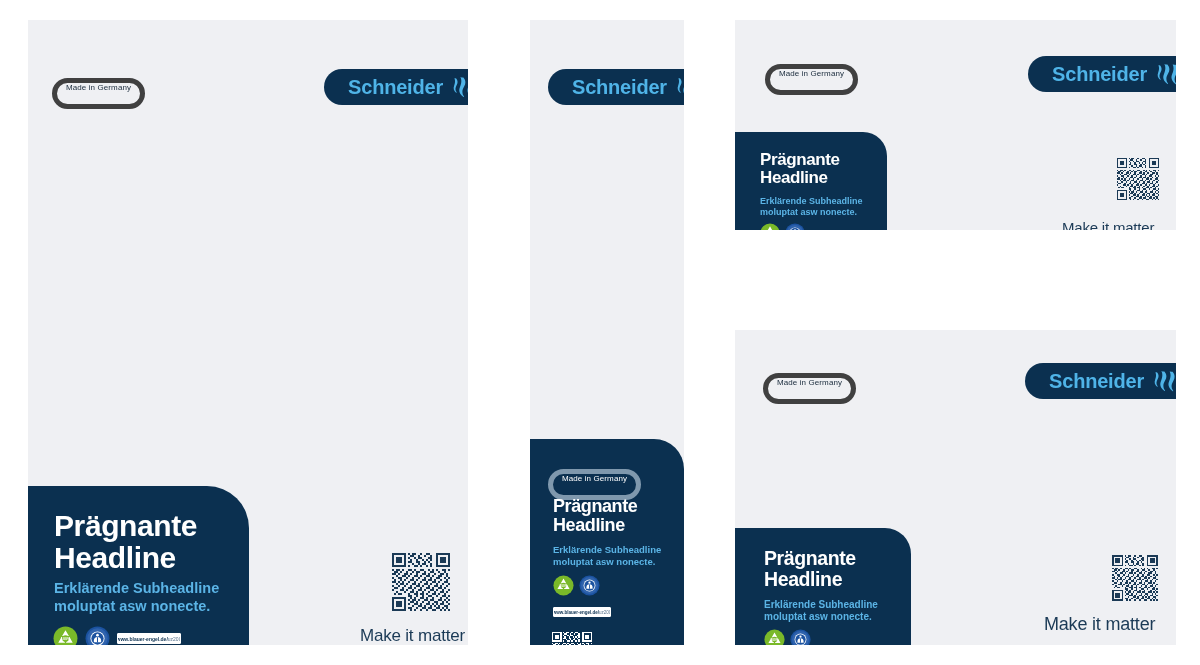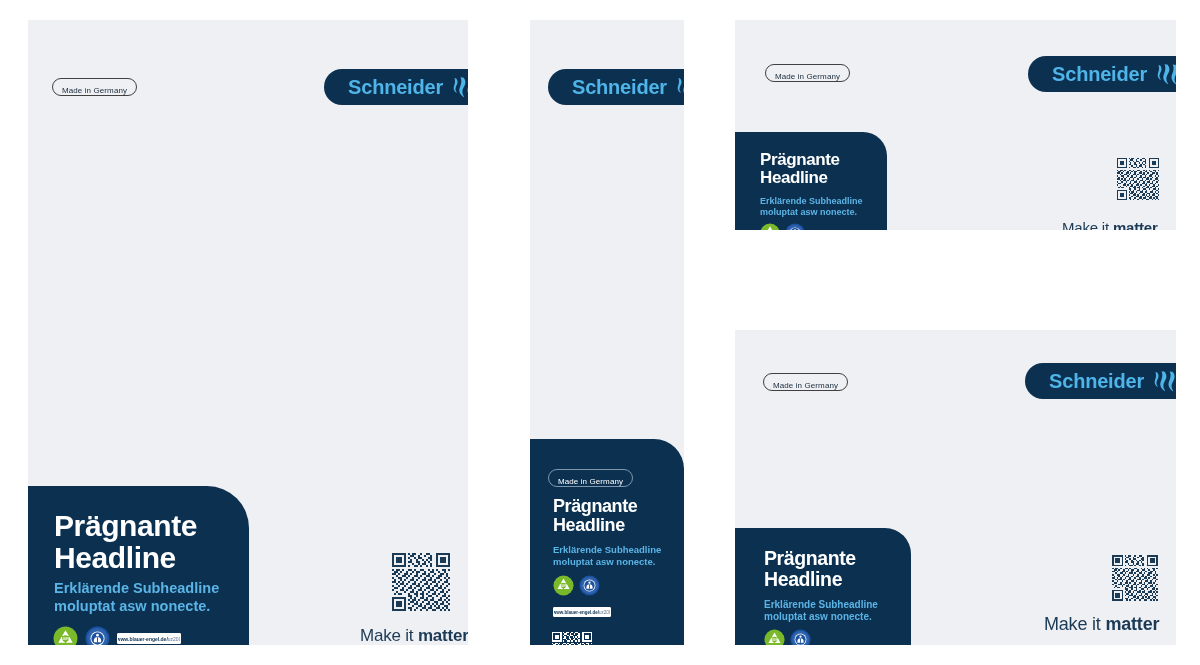--- a/index.html
+++ b/index.html
@@ -44,28 +44,28 @@
     font-size: 20px;
     letter-spacing: -0.2px;
     line-height: 1;
   }
   .logo-mark { display: block; }
 
   
   .pill {
     position: absolute;
     display: inline-flex;
-    align-items: flex-end;
+    align-items: flex-start;
     justify-content: center;
-    border: 1px solid #404040;
+    border: 5px solid #404040;
     border-radius: 40px;
     color: #1a2b3c;
     font-size: 8px;
     letter-spacing: 0.1px;
-    height: 18px;
+    height: 31px;
     padding: 0 9px;
     white-space: nowrap;
     background: transparent;
   }
   .pill.on-dark {
     border-color: #7f98ad;
     color: #ffffff;
   }
 
   
@@ -112,21 +112,21 @@
   .uz-label .uz-sub { color: #55708a; font-weight: normal; }
 
   
   .qr { display: block; }
   .tagline {
     white-space: nowrap;
     letter-spacing: -0.2px;
     line-height: 1;
   }
   .tagline .t-light { font-weight: normal; }
-  .tagline .t-bold  { font-weight: bold; }
+  .tagline .t-bold  { font-weight: normal; }
   .tagline.dark  { color: #1b3a56; }
   .tagline.light { color: #ffffff; }
 
   
   #panel-1 { left: 28px; top: 20px; width: 440px; height: 625px; }
   #p1-logo { right: -28px; top: 49px; }
   #p1-pill { left: 24px; top: 58px; }
   #p1-card {
     left: 0; top: 420px; width: 221px; height: 225px;
     border-top-right-radius: 42px;

